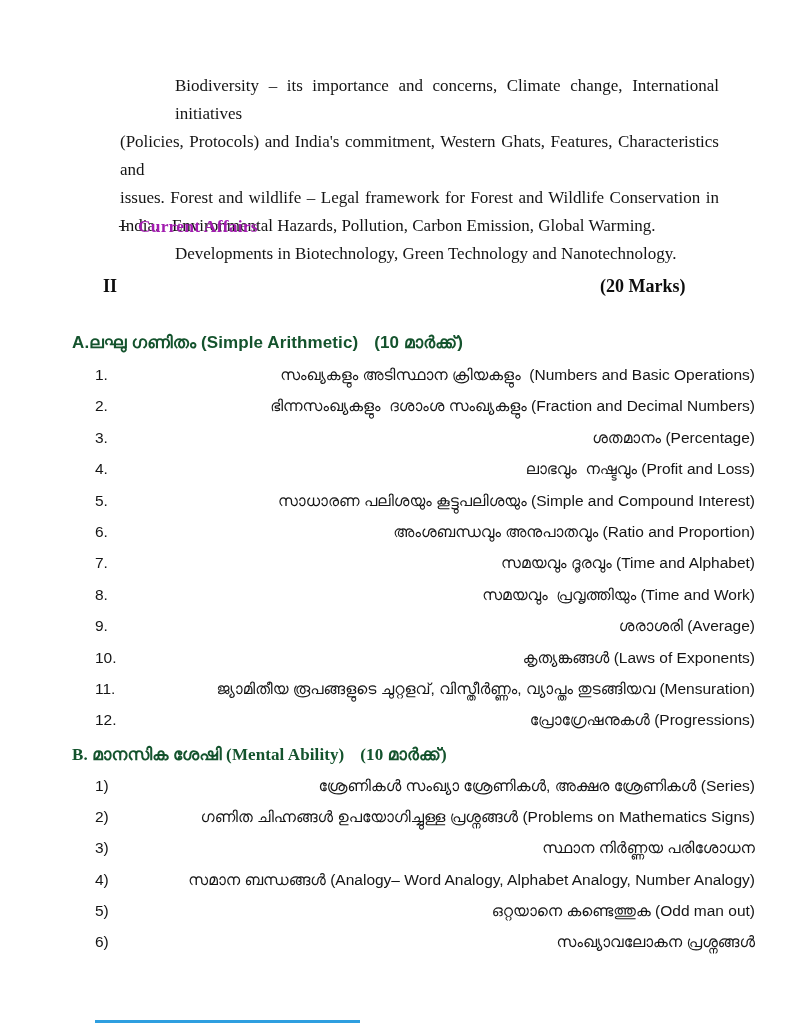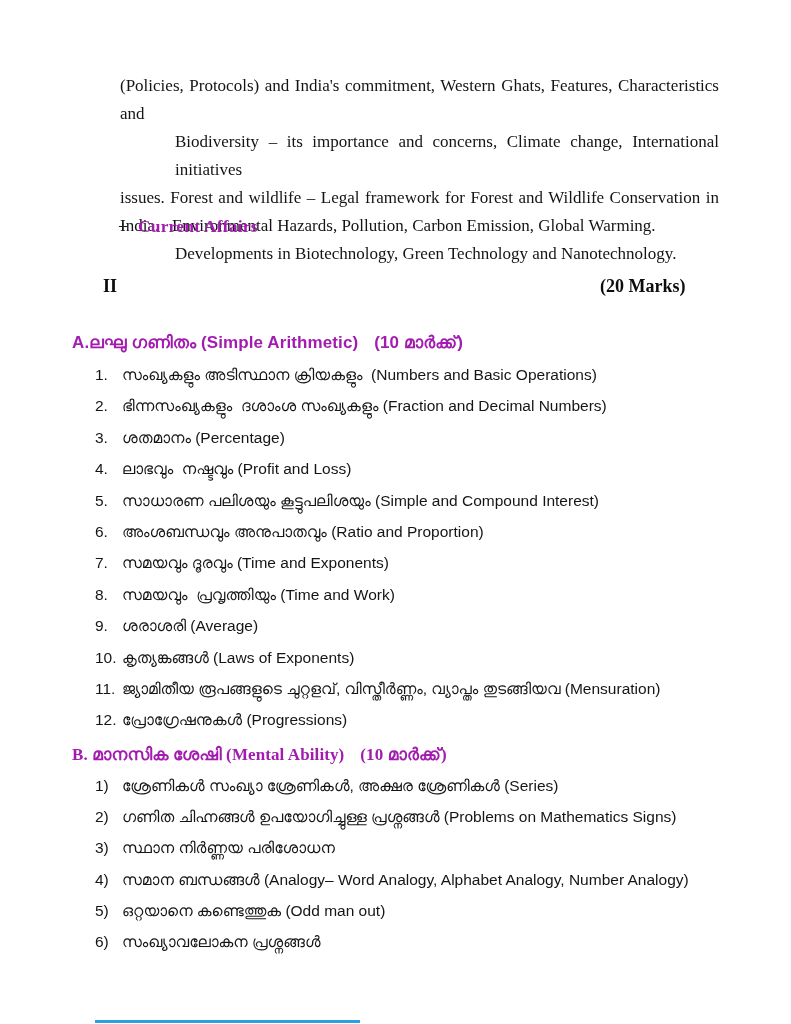--- a/index.html
+++ b/index.html
@@ -57,21 +57,21 @@
   .main-heading .mh-title { position: absolute; left: 145px; letter-spacing: 0.2px; }
   .main-heading .mh-marks { position: absolute; left: 600px; }
 
   
   .ml { font-family: "Liberation Sans", sans-serif; }
   .sec-heading {
     position: absolute;
     left: 72px;
     font-weight: 700;
     font-size: 17px;
-    color: #a21caf;
+    color: #14532d;
     display: flex;
     letter-spacing: 0.1px;
   }
   .sec-heading .sh-marks { margin-left: 16px; }
   .sec-a-heading { top: 333px; }
   .sec-b-heading { top: 745px; font-family: Liberation Serif, serif; }
 
   .list { position: absolute; left: 95px; width: 660px; }
   .list-a { top: 366px; }
   .list-b { top: 777px; }
@@ -81,39 +81,39 @@
     height: 31.4px;
     font-size: 15.5px;
     color: #151515;
   }
   .list-b .item { height: 31.2px; }
   .item .num {
     width: 27px;
     flex: 0 0 27px;
     color: #151515;
   }
-  .item .txt { flex: 1; white-space: pre-wrap; }
+  .item .txt { flex: 1; white-space: pre-wrap; text-align: right; }
 
   
   .bottom-line {
     position: absolute;
     left: 95px;
     top: 1020px;
     width: 265px;
     height: 3px;
   }
 </style>
 </head>
 <body>
 
 <div class="page">
 
   <div class="paragraph">
+    <div class="par-line j ind">Biodiversity – its importance and concerns, Climate change, International initiatives</div>
     <div class="par-line j">(Policies, Protocols) and India's commitment, Western Ghats, Features, Characteristics and</div>
-    <div class="par-line j ind">Biodiversity – its importance and concerns, Climate change, International initiatives</div>
     <div class="par-line j">issues.  Forest and wildlife – Legal framework for Forest and Wildlife Conservation in</div>
     <div class="par-line pre">India.   Environmental Hazards, Pollution, Carbon Emission, Global Warming.</div>
     <div class="par-line ind">Developments in Biotechnology, Green Technology and Nanotechnology.</div>
   </div>
 
   <div class="current-affairs">
     <span class="plus">+</span><span class="ca-label">Current Affairs</span>
   </div>
 
   <div class="main-heading">
@@ -146,21 +146,21 @@
     <div class="item">
         <span class="num">5.</span>
         <span class="txt">സാധാരണ പലിശയും കൂട്ടുപലിശയും (Simple and Compound Interest)</span>
       </div>
     <div class="item">
         <span class="num">6.</span>
         <span class="txt">അംശബന്ധവും അനുപാതവും (Ratio and Proportion)</span>
       </div>
     <div class="item">
         <span class="num">7.</span>
-        <span class="txt">സമയവും ദൂരവും (Time and Exponents)</span>
+        <span class="txt">സമയവും ദൂരവും (Time and Alphabet)</span>
       </div>
     <div class="item">
         <span class="num">8.</span>
         <span class="txt">സമയവും  പ്രവൃത്തിയും (Time and Work)</span>
       </div>
     <div class="item">
         <span class="num">9.</span>
         <span class="txt">ശരാശരി (Average)</span>
       </div>
     <div class="item">

